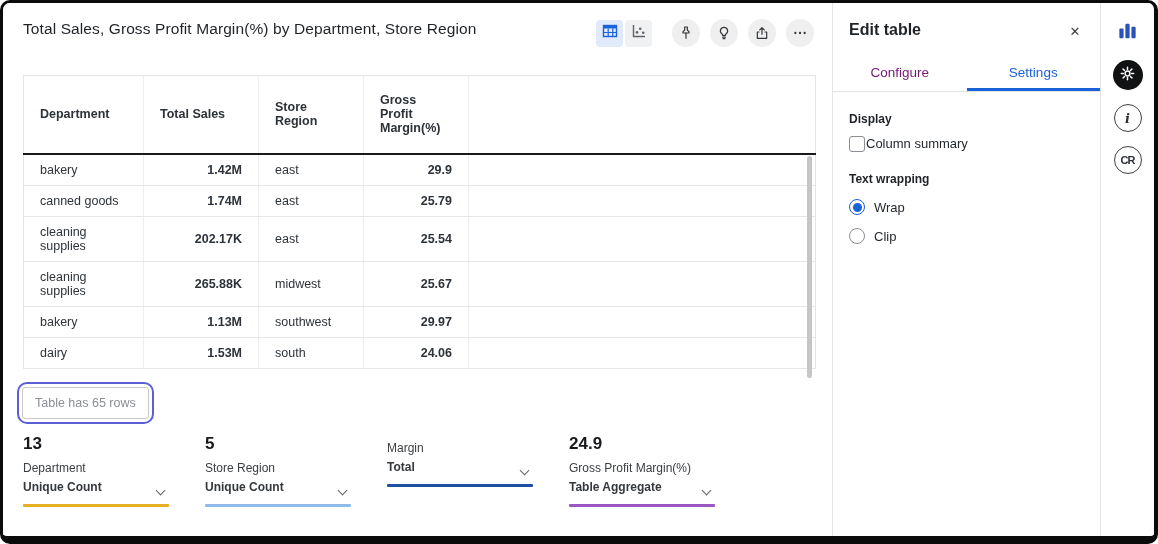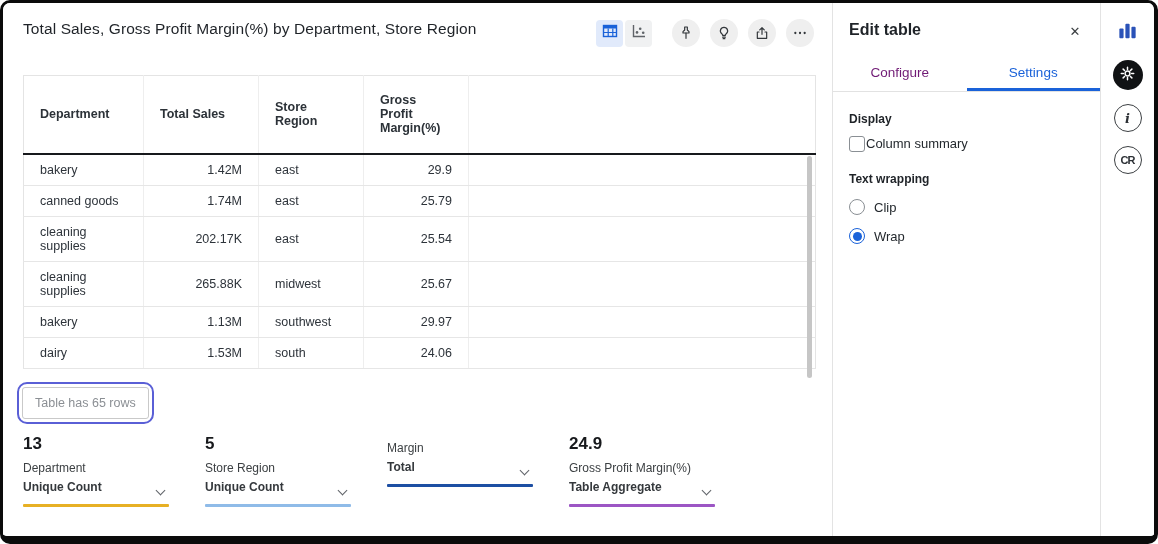--- a/index.html
+++ b/index.html
@@ -18,21 +18,21 @@
   .seg.active{ background:#e1eafb; }
   .circle-btn{ width:28px; height:28px; border-radius:50%; background:#efefef; border:none; display:flex; align-items:center; justify-content:center; cursor:pointer; }
   .circle-btn svg{ display:block; }
 
   
   .data-table{ position:absolute; left:20px; top:72px; width:793px; border-collapse:collapse; table-layout:fixed; background:#fff; border:1px solid #e4e4e4;}
   .data-table th,.data-table td{ border-bottom:1px solid #e6e6e6; border-right:1px solid #eeeeee; font-size:12.5px; color:#2d333a; padding:8px 16px; text-align:left; vertical-align:middle; overflow-wrap:break-word;}
   .data-table th:last-child,.data-table td:last-child{ border-right:none; }
   .data-table thead tr{ height:78px; }
   .data-table thead th{ font-weight:700; color:#2c3238; border-bottom:2px solid #17191c; }
-  .data-table td.num{ text-align:right; }
+  .data-table td.num{ text-align:right;font-weight:bold; }
   .scroll-thumb{ position:absolute; left:804px; top:153px; width:5px; height:222px; border-radius:3px; background:#c6c6c6; }
 
   
   .annot{ border:2px solid #5a5fd6; border-radius:10px; }
   .footer-annot{ position:absolute; left:14px; top:379px; padding:3px; background:#fff; }
   .table-footer-box{ border:1px solid #c9c9c9; border-radius:3px; padding:8px 12px; font-size:12.5px; color:#8b8f94; background:#fff; white-space:nowrap; }
 
   
   .cards{ position:absolute; left:20px; top:431px; display:flex; gap:36px; }
   .card{ width:146px; display:flex; flex-direction:column; }
@@ -263,26 +263,26 @@
 
       <div class="check-row">
         <span class="checkbox"></span>
         <span>Column summary</span>
       </div>
 
 
       <div class="section-label">Text wrapping</div>
 
       <div class="radio-row">
+        <span class="radio selected"></span>
+        <span>Wrap</span>
+      </div>
+      <div class="radio-row">
         <span class="radio"></span>
         <span>Clip</span>
-      </div>
-      <div class="radio-row">
-        <span class="radio selected"></span>
-        <span>Wrap</span>
       </div>
     </div>
   </div>
 
   <div class="rail">
     <div class="rail-item">
       <span>
         <svg width="23" height="23" viewBox="0 0 24 24" fill="#2a52b8">
             <rect x="3.5" y="10" width="4.4" height="10" rx="1"></rect>
             <rect x="9.8" y="5" width="4.4" height="15" rx="1"></rect>

